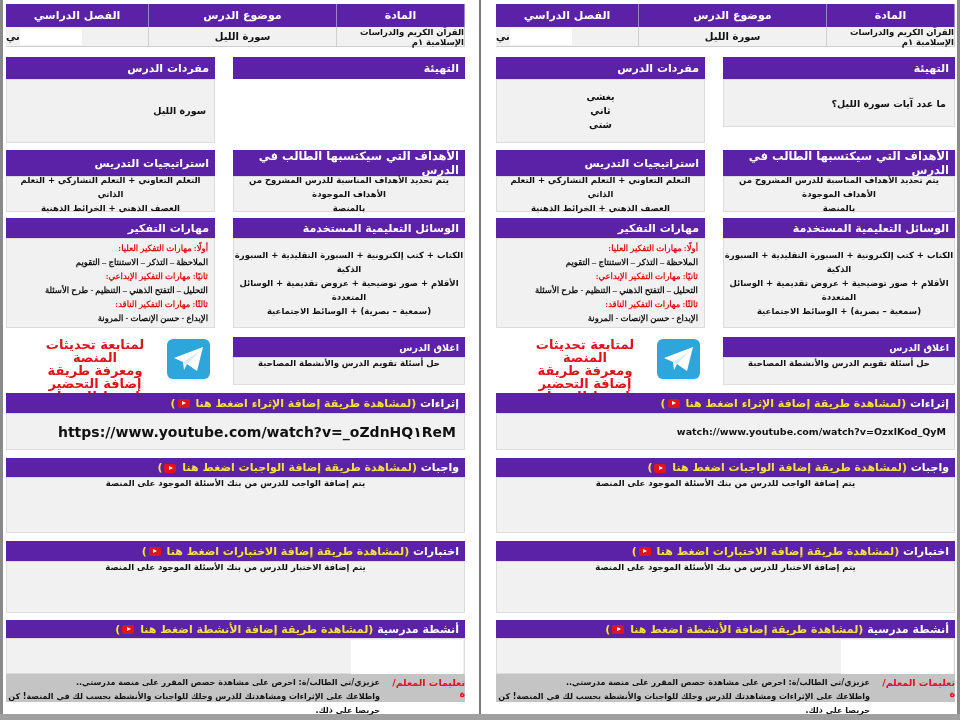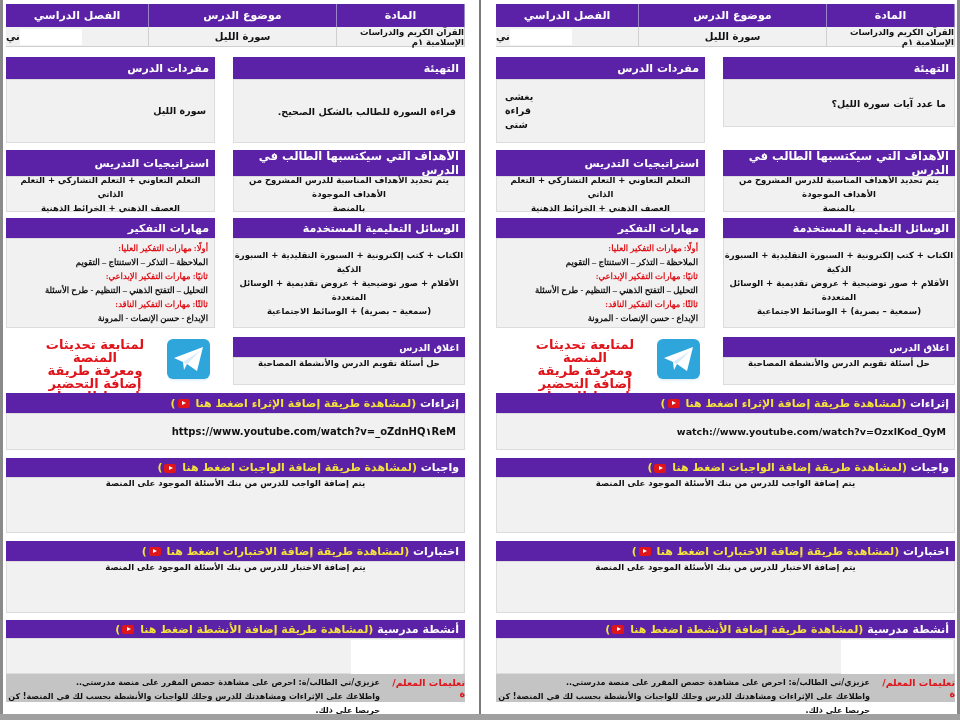--- a/index.html
+++ b/index.html
@@ -66,21 +66,20 @@
 
     <div class="abs tbl-hdr" style="left:337px;top:4px;width:128px;height:23px;">المادة</div>
     <div class="abs tbl-hdr" style="left:149px;top:4px;width:188px;height:23px;">موضوع الدرس</div>
     <div class="abs tbl-hdr" style="left:6px;top:4px;width:143px;height:23px;">الفصل الدراسي</div>
     <div class="abs tbl-val" style="left:337px;top:27px;width:128px;height:20px;font-size:8.5px;">القرآن الكريم والدراسات الإسلامية ١م</div>
     <div class="abs tbl-val" style="left:149px;top:27px;width:188px;height:20px;">سورة الليل</div>
     <div class="abs tbl-val" style="left:6px;top:27px;width:143px;height:20px;justify-content:flex-end;padding-right:55px;">الثاني</div>
     <div class="abs blank-box" style="left:20px;top:29px;width:62px;height:16px;"></div>
 
     <div class="abs purple hdr" style="left:233px;top:57px;width:232px;height:22px;">التهيئة</div>
-    <div class="abs body-box right-flex" style="left:233px;top:79px;width:232px;height:64px;">قراءة السورة للطالب بالشكل الصحيح.</div>
 
     <div class="abs purple hdr" style="left:6px;top:57px;width:209px;height:22px;">مفردات الدرس</div>
     <div class="abs body-box right-flex multiline" style="left:6px;top:79px;width:209px;height:64px;flex-direction:column;align-items:flex-start;justify-content:center;">
         <div>سورة الليل</div>
       </div>
 
     <div class="abs purple hdr" style="left:233px;top:150px;width:232px;height:26px;font-size:11.5px;">الأهداف التي سيكتسبها الطالب في الدرس</div>
     <div class="abs body-box center-flex multiline" style="left:233px;top:176px;width:232px;height:36px;flex-direction:column;font-size:8.5px;">
         <div>يتم تحديد الأهداف المناسبة للدرس المشروح من الأهداف الموجودة</div>
         <div>بالمنصة</div>
@@ -123,21 +122,21 @@
     <div class="abs promo" style="left:40px;top:338px;width:110px;">
         <div>لمتابعة تحديثات المنصة</div>
         <div>ومعرفة طريقة إضافة التحضير</div>
         <div>اضغط للدخول لجروب التلقرام</div>
       </div>
 
     <div class="abs purple hdr" style="left:6px;top:393px;width:459px;height:20px;">
       <span>إثراءات</span>&nbsp;
       <span class="yellow"><span>(لمشاهدة طريقة إضافة الإثراء اضغط هنا</span> <span class="yt"></span><span>)</span></span>
     </div>
-    <div class="abs body-box right-flex" style="left:6px;top:413px;width:459px;height:37px;direction:ltr;justify-content:flex-end;font-size:10px;">https://www.youtube.com/watch?v=_oZdnHQ١ReM</div>
+    <div class="abs body-box right-flex" style="left:6px;top:413px;width:459px;height:37px;direction:ltr;justify-content:flex-end;font-size:14px;">https://www.youtube.com/watch?v=_oZdnHQ١ReM</div>
 
     <div class="abs purple hdr" style="left:6px;top:458px;width:459px;height:19px;">
       <span>واجبات</span>&nbsp;
       <span class="yellow"><span>(لمشاهدة طريقة إضافة الواجبات اضغط هنا</span> <span class="yt"></span><span>)</span></span>
     </div>
     <div class="abs body-box center-flex" style="left:6px;top:477px;width:459px;height:56px;font-size:8.5px;">يتم إضافة الواجب للدرس من بنك الأسئلة الموجود على المنصة</div>
 
     <div class="abs purple hdr" style="left:6px;top:541px;width:459px;height:20px;">
       <span>اختبارات</span>&nbsp;
       <span class="yellow"><span>(لمشاهدة طريقة إضافة الاختبارات اضغط هنا</span> <span class="yt"></span><span>)</span></span>
@@ -166,23 +165,23 @@
     <div class="abs tbl-hdr" style="left:6px;top:4px;width:143px;height:23px;">الفصل الدراسي</div>
     <div class="abs tbl-val" style="left:337px;top:27px;width:128px;height:20px;font-size:8.5px;">القرآن الكريم والدراسات الإسلامية ١م</div>
     <div class="abs tbl-val" style="left:149px;top:27px;width:188px;height:20px;">سورة الليل</div>
     <div class="abs tbl-val" style="left:6px;top:27px;width:143px;height:20px;justify-content:flex-end;padding-right:55px;">الثاني</div>
     <div class="abs blank-box" style="left:20px;top:29px;width:62px;height:16px;"></div>
 
     <div class="abs purple hdr" style="left:233px;top:57px;width:232px;height:22px;">التهيئة</div>
     <div class="abs body-box right-flex" style="left:233px;top:79px;width:232px;height:48px;">ما عدد آيات سورة الليل؟</div>
 
     <div class="abs purple hdr" style="left:6px;top:57px;width:209px;height:22px;">مفردات الدرس</div>
-    <div class="abs body-box right-flex multiline" style="left:6px;top:79px;width:209px;height:64px;flex-direction:column;align-items:flex-end;justify-content:center;">
+    <div class="abs body-box right-flex multiline" style="left:6px;top:79px;width:209px;height:64px;flex-direction:column;align-items:center;justify-content:center;">
         <div>يغشى</div>
-        <div>قراءة</div>
+        <div>ثاني</div>
         <div>شتى</div>
       </div>
 
     <div class="abs purple hdr" style="left:233px;top:150px;width:232px;height:26px;font-size:11.5px;">الأهداف التي سيكتسبها الطالب في الدرس</div>
     <div class="abs body-box center-flex multiline" style="left:233px;top:176px;width:232px;height:36px;flex-direction:column;font-size:8.5px;">
         <div>يتم تحديد الأهداف المناسبة للدرس المشروح من الأهداف الموجودة</div>
         <div>بالمنصة</div>
       </div>
 
     <div class="abs purple hdr" style="left:6px;top:150px;width:209px;height:26px;">استراتيجيات التدريس</div>

